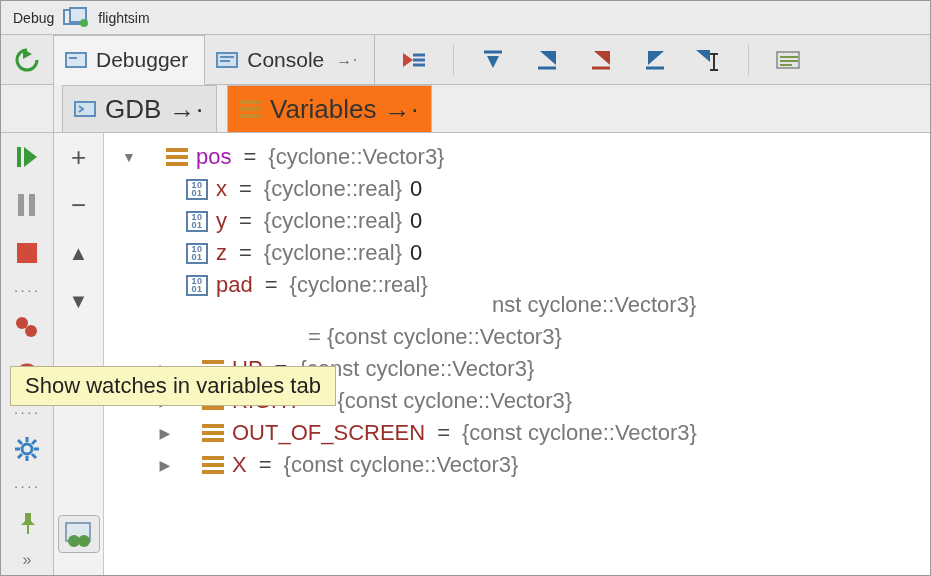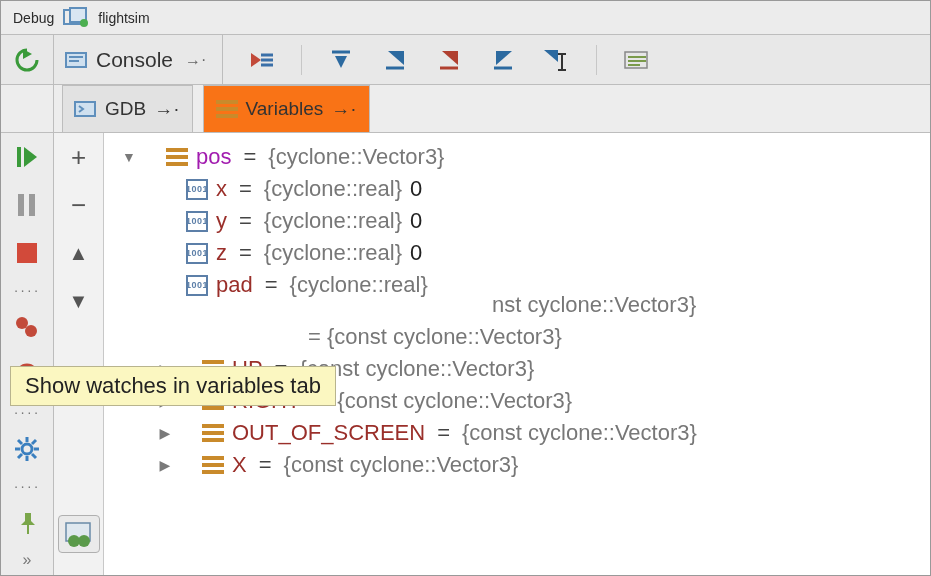--- a/index.html
+++ b/index.html
@@ -18,21 +18,21 @@
 .tab.active { background: #f3f3f3; border-bottom: 1px solid #f3f3f3; margin-bottom:-1px; border-top: 1px solid #bdbdbd; }
 .tab .pin { font-size: 16px; color:#666; margin-left:4px; }
 .top-icons { display:flex; align-items:center; gap: 24px; padding-left: 24px; }
 .top-icons .sep { width:1px; height:30px; background:#c7c7c7; }
 .icon-btn { display:flex; align-items:center; justify-content:center; width:30px; height:30px; }
 
 
 .midrow { height: 48px; background: #ededed; border-bottom: 1px solid #bdbdbd; display:flex; align-items:stretch; }
 .left-gutter-mid { width: 53px; border-right: 1px solid #bdbdbd; }
 .midrow .tabstrip2 { display:flex; align-items:stretch; padding-left: 8px; }
-.tab2 { display:flex; align-items:center; gap:8px; padding: 0 12px; border: 1px solid #bdbdbd; border-bottom: none; background:#e2e2e2; font-size:19px; }
+.tab2 { display:flex; align-items:center; gap:8px; padding: 0 12px; border: 1px solid #bdbdbd; border-bottom: none; background:#e2e2e2; font-size:26px; }
 .tab2.active { background:#f97316; }
 .tab2 + .tab2 { margin-left: 10px; }
 
 
 .mainarea { display:flex; height: calc(100% - 34px - 50px - 48px); }
 .left-gutter { width: 53px; background:#ececec; border-right:1px solid #bdbdbd; display:flex; flex-direction:column; align-items:center; padding-top:10px; gap:20px; position:relative; }
 .left-gutter .gbtn { width:30px; height:28px; display:flex; align-items:center; justify-content:center; }
 .left-gutter .dots { letter-spacing:2px; color:#777; font-size:14px; line-height:6px; }
 .left-gutter .more { position:absolute; bottom:6px; color:#777; font-size:16px; }
 
@@ -51,21 +51,21 @@
 .vname { color:#9a2f2a; }
 .vname.blue { color:#a21caf; }
 .vtype { color:#777; }
 .vval { color:#222; }
 .eq { color:#444; margin:0 4px; }
 
 
 .struct-icon { width:22px; height:18px; display:inline-flex; flex-direction:column; justify-content:space-between; }
 .struct-icon span { display:block; height:4px; background:#c98a2b; }
 
-.prim-icon { width:22px; height:21px; border:2px solid #5c7fa8; color:#5c7fa8; font-size:9px; font-family:monospace; line-height:8px; display:inline-flex; flex-direction:row; align-items:center; justify-content:center; font-weight:bold; letter-spacing:0.5px; }
+.prim-icon { width:22px; height:21px; border:2px solid #5c7fa8; color:#5c7fa8; font-size:9px; font-family:monospace; line-height:8px; display:inline-flex; flex-direction:column; align-items:center; justify-content:center; font-weight:bold; letter-spacing:0.5px; }
 .prim-icon div { }
 
 
 .tooltip { position:absolute; left:10px; top:366px; background:#fbf7c1; border:1px solid #b8b48e; padding:6px 14px; font-size:22px; color:#222; z-index:50; }
 
 
 svg { overflow:visible; }
 </style>
 </head>
 <body>
@@ -85,20 +85,27 @@
 <div class="toprow">
   <div class="left-gutter-top">
     <span class="icon-btn">
       <svg width="26" height="26">
           <path d="M13 3 A10 10 0 1 0 23 13" fill="none" stroke="#3a9a3a" stroke-width="3"></path>
           <polygon points="9,2 18,7 9,12" fill="#3a9a3a"></polygon>
         </svg>
     </span>
   </div>
   <div class="tabstrip">
+    <div class="tab active">
+      <svg width="22" height="18">
+          <rect x="0" y="2" width="20" height="14" fill="#d9e6f2" stroke="#5f8fbc" stroke-width="2"></rect>
+          <rect x="3" y="6" width="8" height="2" fill="#5f8fbc"></rect>
+        </svg>
+      <span>Debugger</span>
+    </div>
     <div class="tab">
       <svg width="22" height="18">
           <rect x="0" y="2" width="20" height="14" fill="#cfe0ef" stroke="#5f8fbc" stroke-width="2"></rect>
           <rect x="3" y="5" width="14" height="2" fill="#5f8fbc"></rect>
           <rect x="3" y="9" width="10" height="2" fill="#5f8fbc"></rect>
         </svg>
       <span>Console</span>
       <span class="pin">→·</span>
     </div>
   </div>

